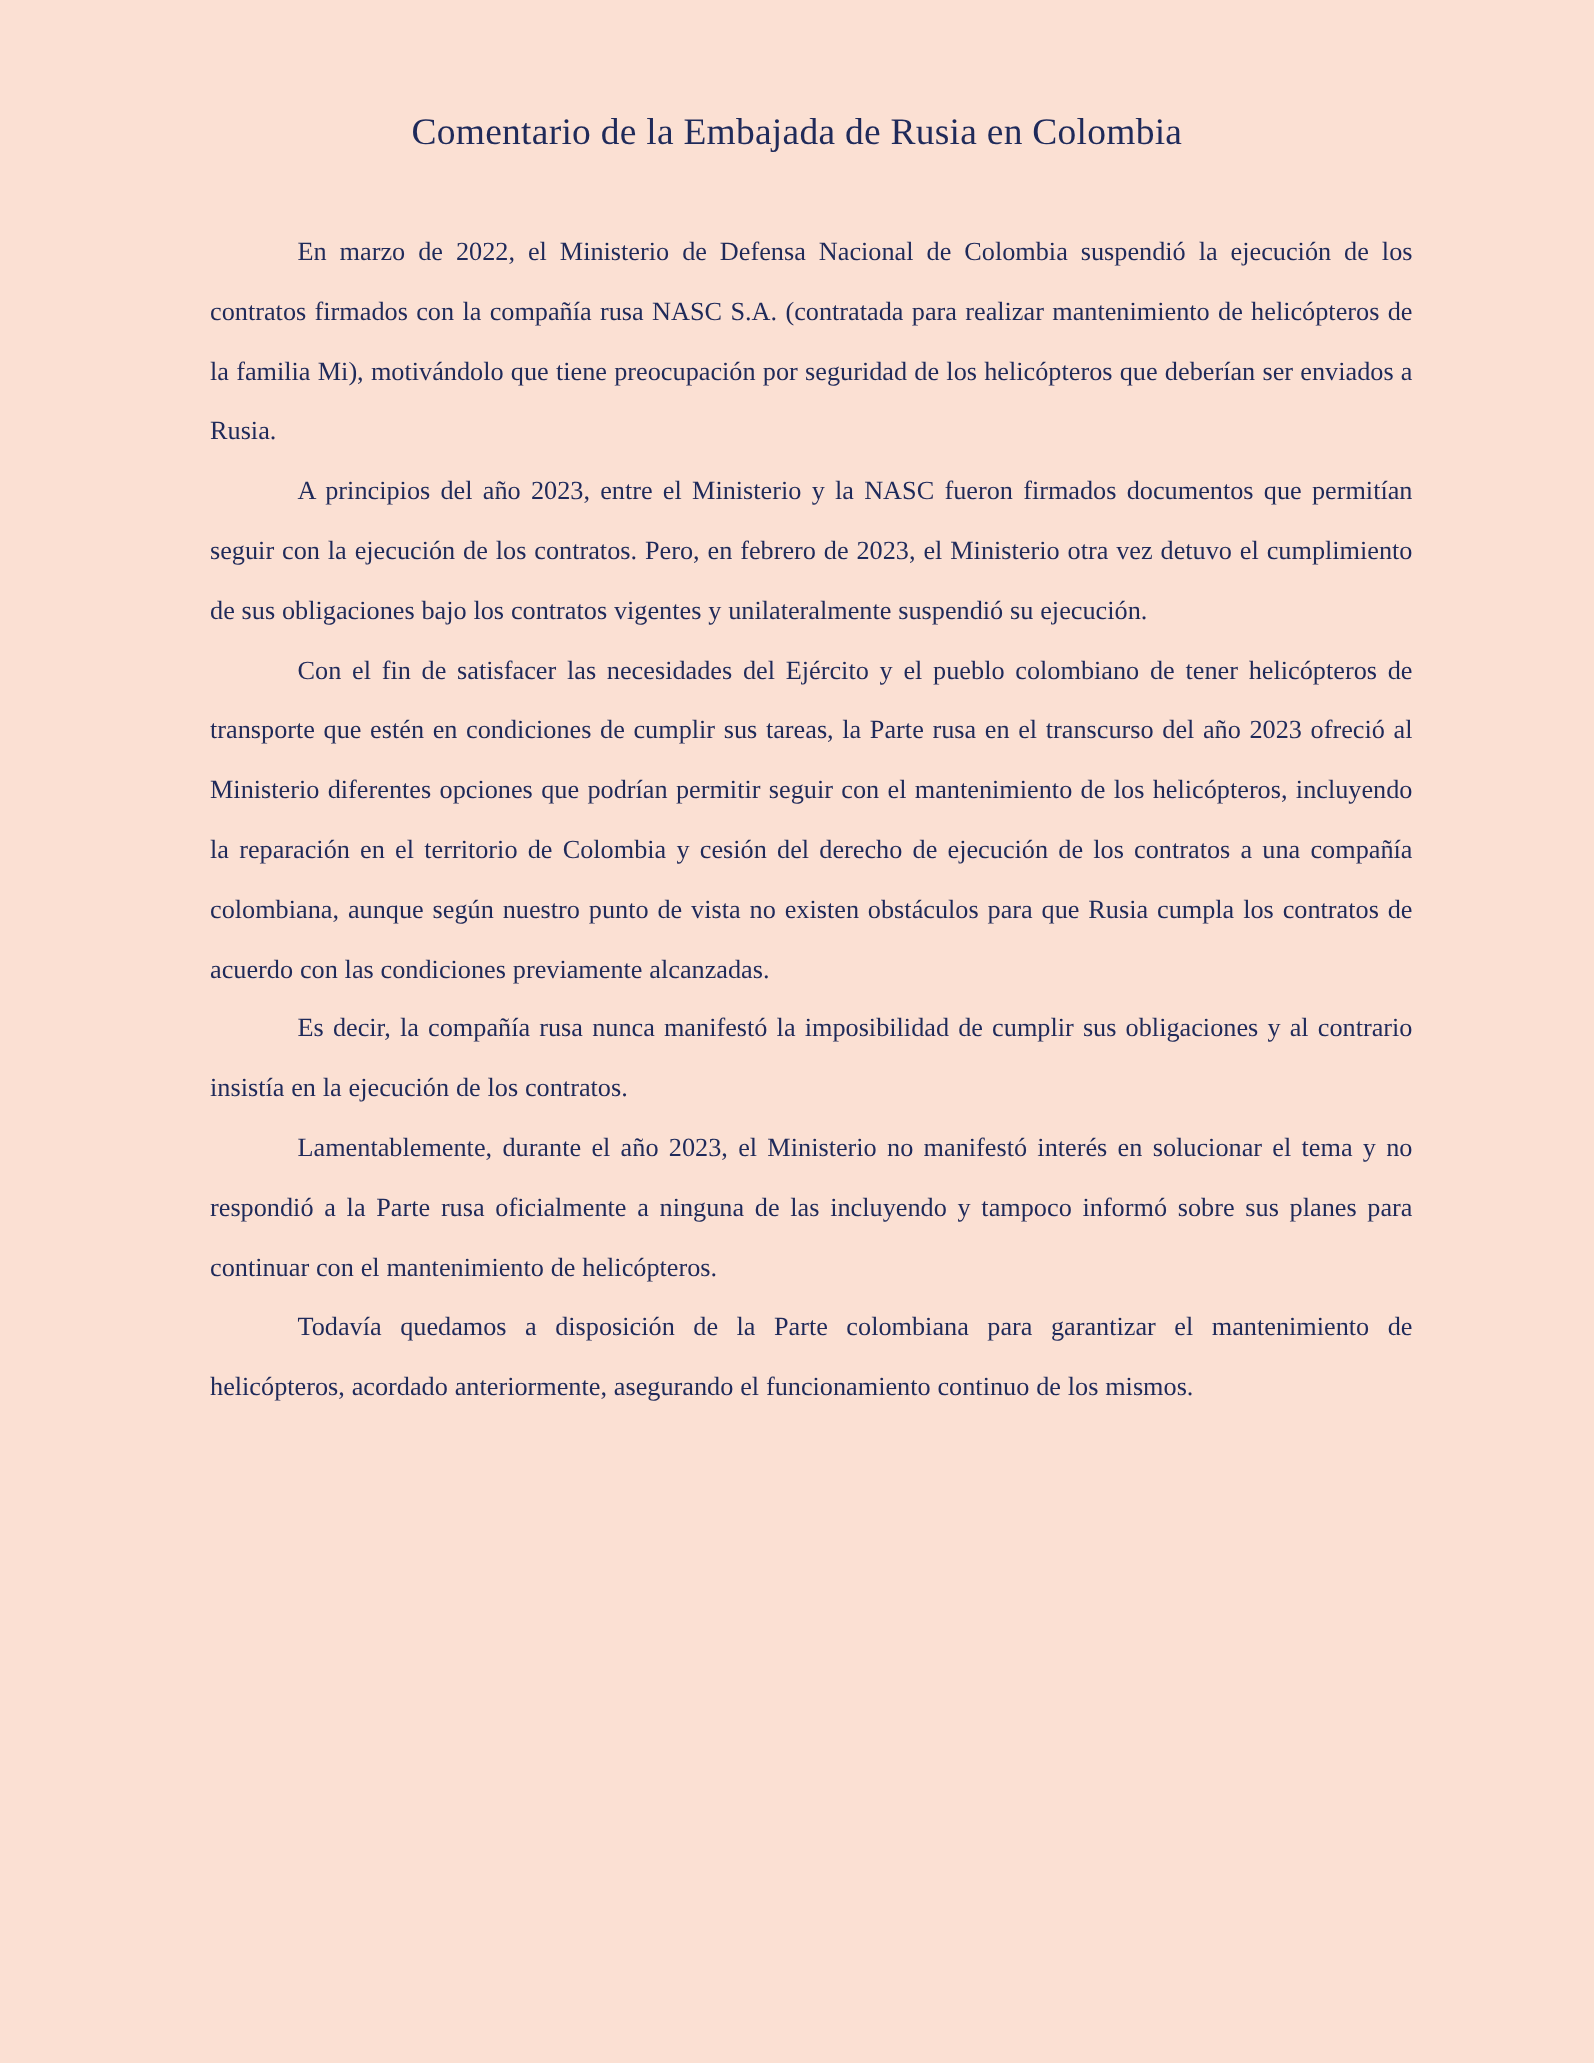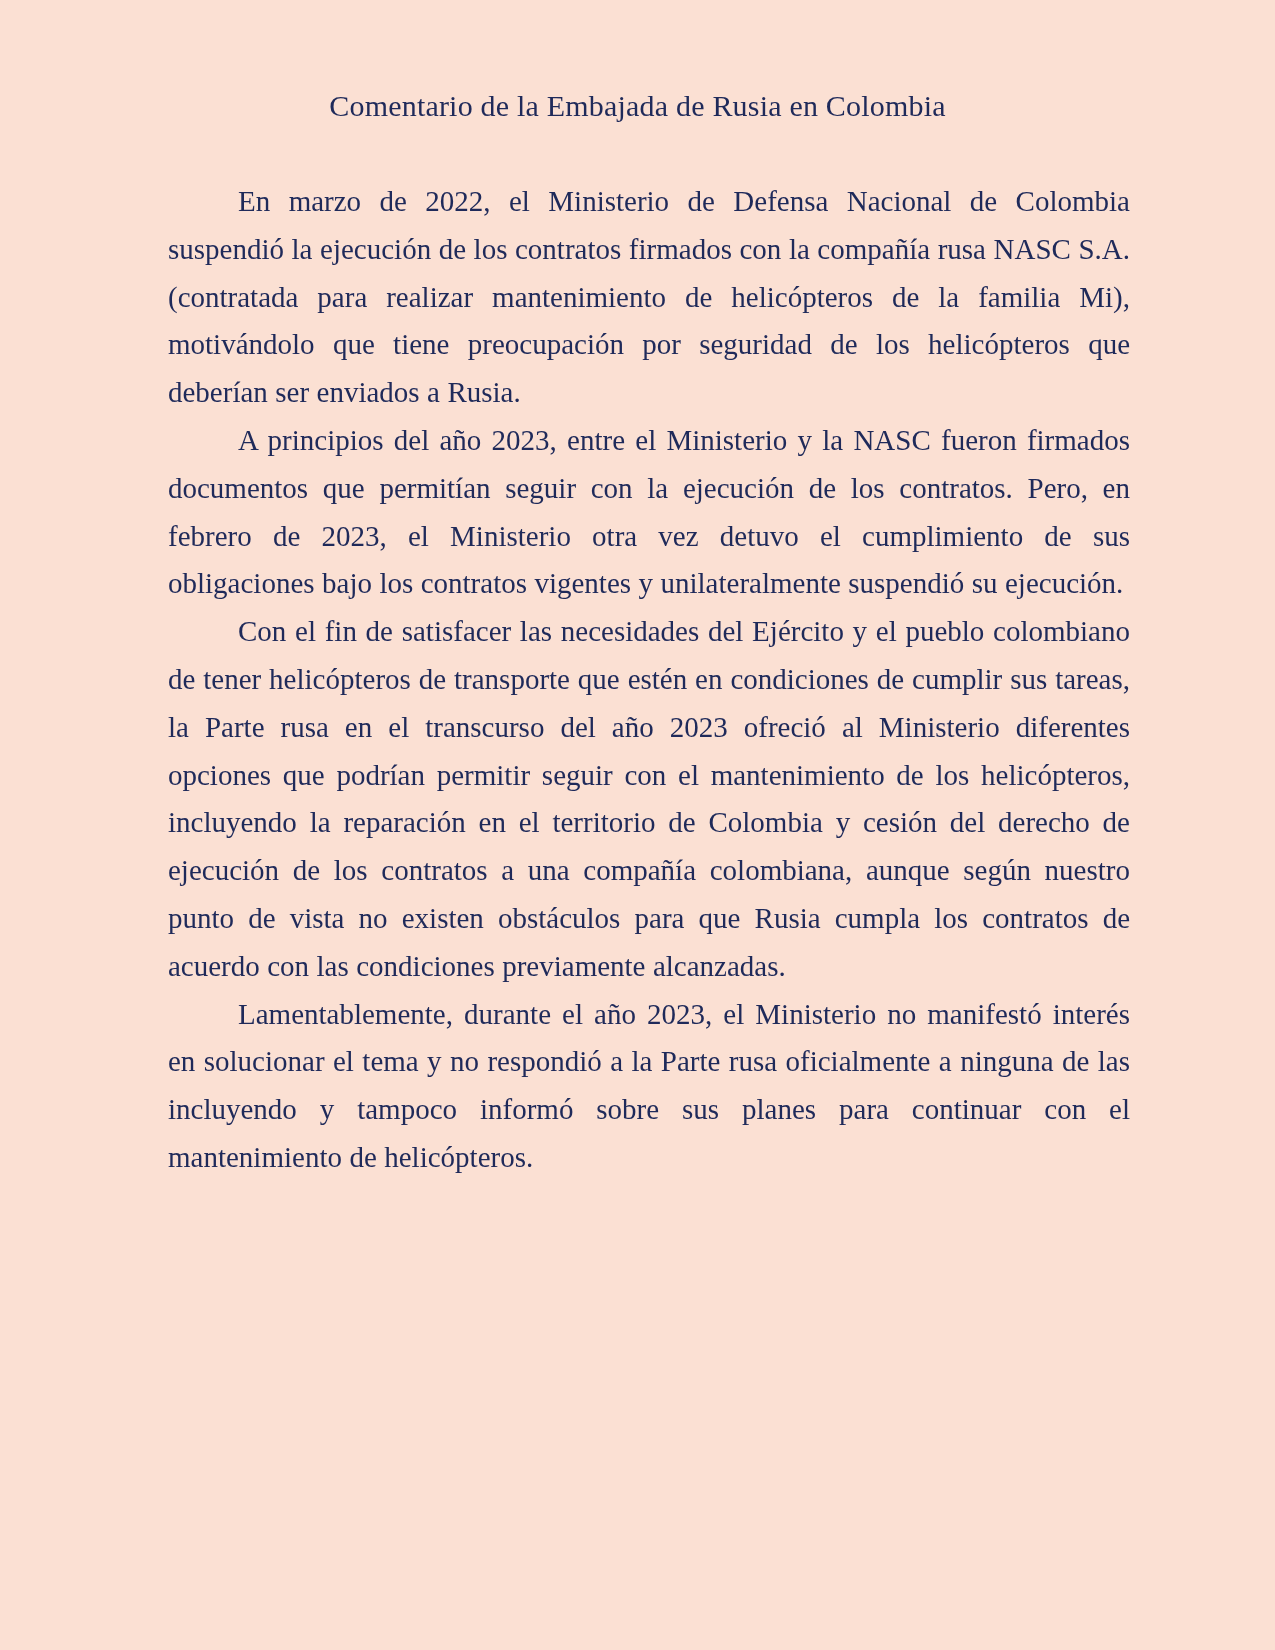--- a/index.html
+++ b/index.html
@@ -44,21 +44,21 @@
     top: 178px;
     left: 168px;
     width: 962px;
   }
 
   .para {
     margin: 0;
     text-align: justify;
     text-justify: inter-word;
     text-indent: 70px;
-    font-size: 29px;
+    font-size: 21px;
     line-height: 47.8px;
     color: #1f2a5a;
     hyphens: none;
     word-spacing: 0.2px;
   }
 
   .para:last-child {
     text-align-last: left;
   }
 </style>
@@ -66,16 +66,18 @@
 <body>
 
 <div class="page">
 
   <h1 class="doc-title">Comentario de la Embajada de Rusia en Colombia</h1>
 
   <div class="body-block">
     <p class="para">En marzo de 2022, el Ministerio de Defensa Nacional de Colombia suspendió la ejecución de los contratos firmados con la compañía rusa NASC S.A. (contratada para realizar mantenimiento de helicópteros de la familia Mi), motivándolo que tiene preocupación por seguridad de los helicópteros que deberían ser enviados a Rusia.</p>
     <p class="para">A principios del año 2023, entre el Ministerio y la NASC fueron firmados documentos que permitían seguir con la ejecución de los contratos. Pero, en febrero de 2023, el Ministerio otra vez detuvo el cumplimiento de sus obligaciones bajo los contratos vigentes y unilateralmente suspendió su ejecución.</p>
     <p class="para">Con el fin de satisfacer las necesidades del Ejército y el pueblo colombiano de tener helicópteros de transporte que estén en condiciones de cumplir sus tareas, la Parte rusa en el transcurso del año 2023 ofreció al Ministerio diferentes opciones que podrían permitir seguir con el mantenimiento de los helicópteros, incluyendo la reparación en el territorio de Colombia y cesión del derecho de ejecución de los contratos a una compañía colombiana, aunque según nuestro punto de vista no existen obstáculos para que Rusia cumpla los contratos de acuerdo con las condiciones previamente alcanzadas.</p>
+    <p class="para">Es decir, la compañía rusa nunca manifestó la imposibilidad de cumplir sus obligaciones y al contrario insistía en la ejecución de los contratos.</p>
     <p class="para">Lamentablemente, durante el año 2023, el Ministerio no manifestó interés en solucionar el tema y no respondió a la Parte rusa oficialmente a ninguna de las incluyendo y tampoco informó sobre sus planes para continuar con el mantenimiento de helicópteros.</p>
+    <p class="para">Todavía quedamos a disposición de la Parte colombiana para garantizar el mantenimiento de helicópteros, acordado anteriormente, asegurando el funcionamiento continuo de los mismos.</p>
   </div>
 
 </div>
 
 </body></html>

